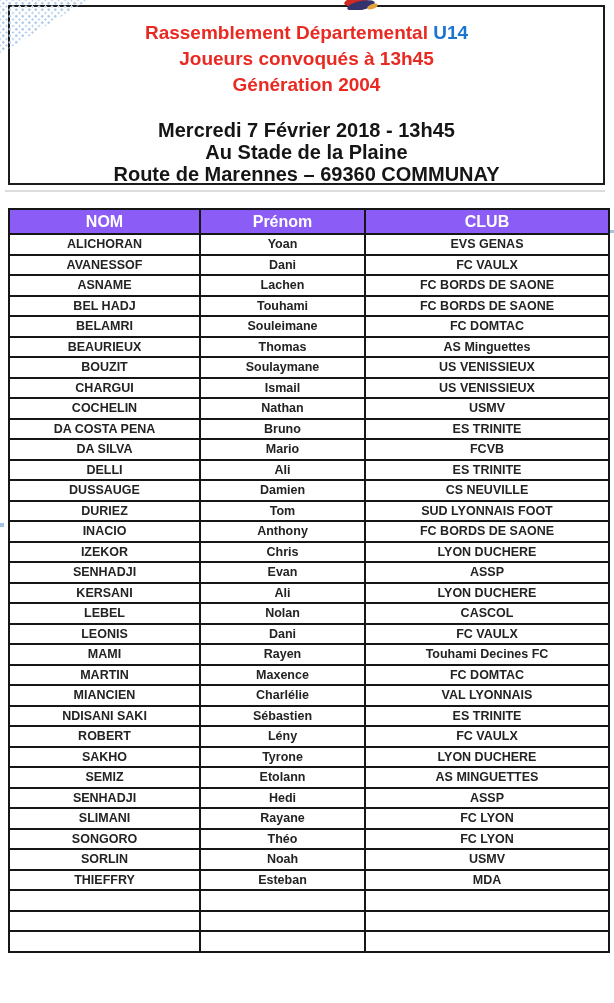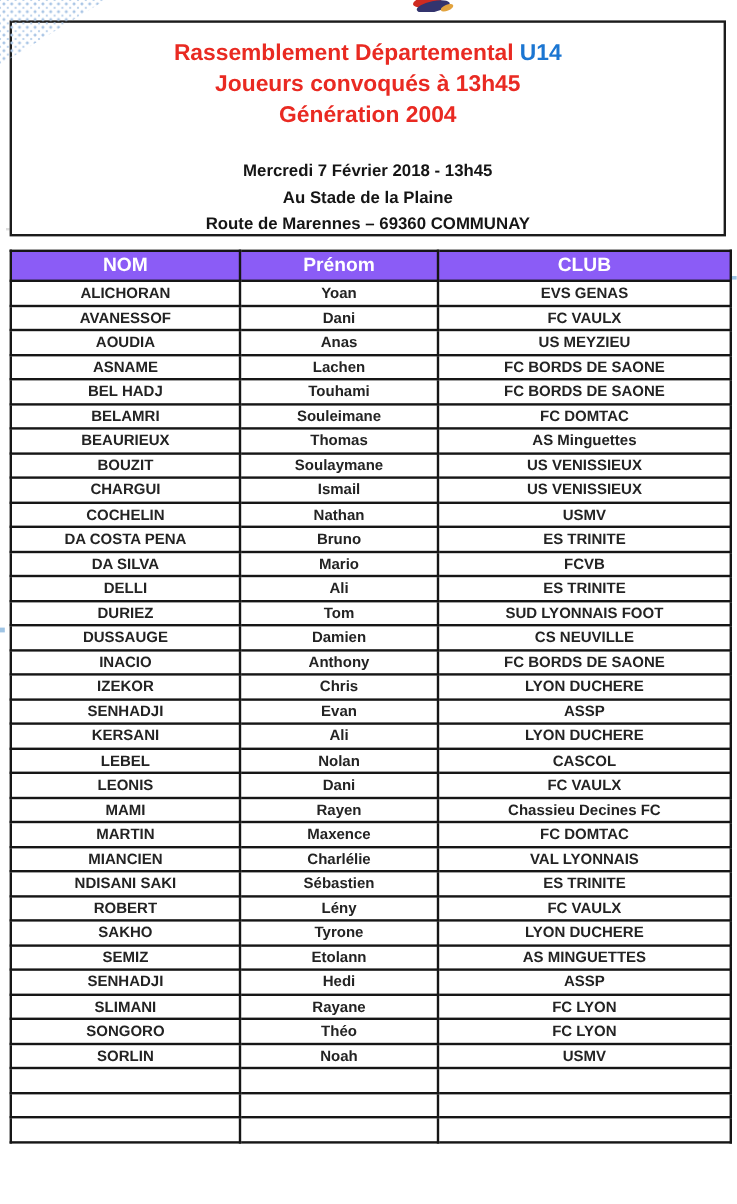--- a/index.html
+++ b/index.html
@@ -30,25 +30,25 @@
   }
   .logo .rib { position:absolute; border-radius:50%; }
   .logo .rib.red    { width:24px; height:9px; background:#cf2b21; left:0;  top:-3px; transform:rotate(-10deg); }
   .logo .rib.navy   { width:28px; height:9px; background:#33346e; left:3px; top:1px;  transform:rotate(-12deg); }
   .logo .rib.orange { width:11px; height:5px; background:#e2a33e; left:23px; top:4px; transform:rotate(-22deg); }
 
   
   .header-box {
     position:absolute; left:8px; top:5px; width:597px; height:180px;
     border:2.5px solid #1c1c1c; box-sizing:border-box;
-    text-align:center; z-index:2; background:#ffffff;margin-top:12px;
+    text-align:center; z-index:2; background:#ffffff;
   }
   .red-block  { margin-top:13px; font-weight:bold; font-size:19px; line-height:26px; color:#e92a22; }
   .red-block .u14 { color:#1b76d2; }
-  .black-block { margin-top:21px; font-weight:bold; font-size:14px; line-height:22px; color:#151515; }
+  .black-block { margin-top:21px; font-weight:bold; font-size:20px; line-height:22px; color:#151515; }
 
   .box-shadow-line {
     position:absolute; left:5px; top:190px; width:600px; height:2px;
     background:#dcdcdc; z-index:1;
   }
 
   
   table.players {
     position:absolute; left:8px; top:208px; width:600px;
     border-collapse:collapse; table-layout:fixed; z-index:2;
@@ -117,25 +117,20 @@
         <td>ALICHORAN</td>
         <td>Yoan</td>
         <td>EVS GENAS</td>
       </tr>
       <tr>
         <td>AVANESSOF</td>
         <td>Dani</td>
         <td>FC VAULX</td>
       </tr>
       <tr>
-        <td>AOUDIA</td>
-        <td>Anas</td>
-        <td>US MEYZIEU</td>
-      </tr>
-      <tr>
         <td>ASNAME</td>
         <td>Lachen</td>
         <td>FC BORDS DE SAONE</td>
       </tr>
       <tr>
         <td>BEL HADJ</td>
         <td>Touhami</td>
         <td>FC BORDS DE SAONE</td>
       </tr>
       <tr>
@@ -172,30 +167,30 @@
         <td>DA SILVA</td>
         <td>Mario</td>
         <td>FCVB</td>
       </tr>
       <tr>
         <td>DELLI</td>
         <td>Ali</td>
         <td>ES TRINITE</td>
       </tr>
       <tr>
+        <td>DUSSAUGE</td>
+        <td>Damien</td>
+        <td>CS NEUVILLE</td>
+      </tr>
+      <tr>
         <td>DURIEZ</td>
         <td>Tom</td>
         <td>SUD LYONNAIS FOOT</td>
       </tr>
       <tr>
-        <td>DUSSAUGE</td>
-        <td>Damien</td>
-        <td>CS NEUVILLE</td>
-      </tr>
-      <tr>
         <td>INACIO</td>
         <td>Anthony</td>
         <td>FC BORDS DE SAONE</td>
       </tr>
       <tr>
         <td>IZEKOR</td>
         <td>Chris</td>
         <td>LYON DUCHERE</td>
       </tr>
       <tr>
@@ -214,21 +209,21 @@
         <td>CASCOL</td>
       </tr>
       <tr>
         <td>LEONIS</td>
         <td>Dani</td>
         <td>FC VAULX</td>
       </tr>
       <tr>
         <td>MAMI</td>
         <td>Rayen</td>
-        <td>Chassieu Decines FC</td>
+        <td>Touhami Decines FC</td>
       </tr>
       <tr>
         <td>MARTIN</td>
         <td>Maxence</td>
         <td>FC DOMTAC</td>
       </tr>
       <tr>
         <td>MIANCIEN</td>
         <td>Charlélie</td>
         <td>VAL LYONNAIS</td>
@@ -267,20 +262,25 @@
         <td>SONGORO</td>
         <td>Théo</td>
         <td>FC LYON</td>
       </tr>
       <tr>
         <td>SORLIN</td>
         <td>Noah</td>
         <td>USMV</td>
       </tr>
       <tr>
+        <td>THIEFFRY</td>
+        <td>Esteban</td>
+        <td>MDA</td>
+      </tr>
+      <tr>
         <td></td>
         <td></td>
         <td></td>
       </tr>
       <tr>
         <td></td>
         <td></td>
         <td></td>
       </tr>
       <tr>

